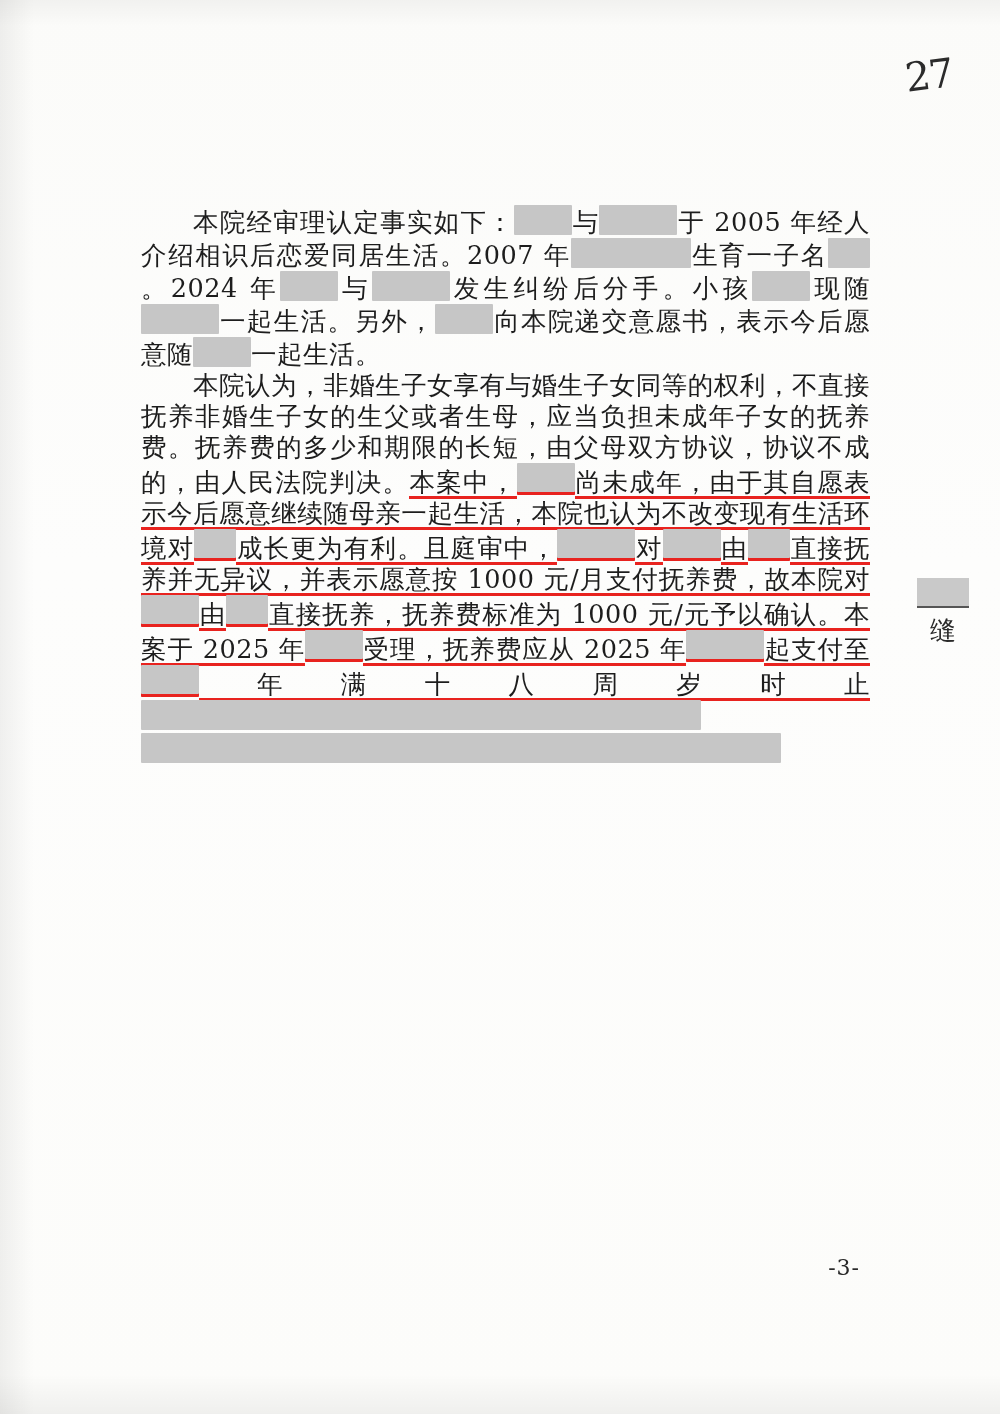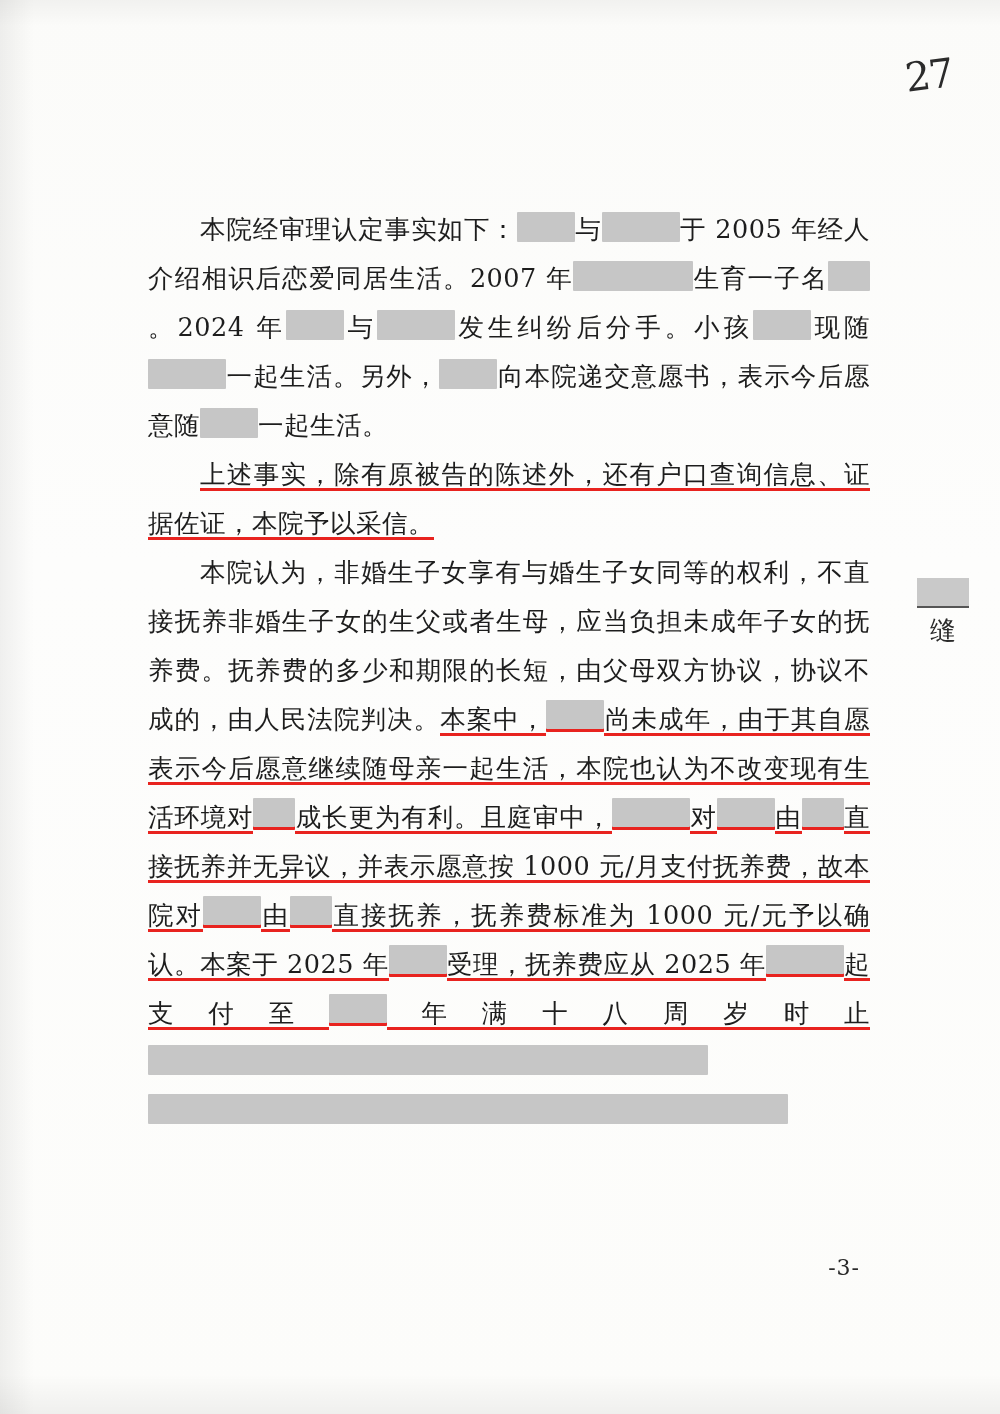--- a/index.html
+++ b/index.html
@@ -76,23 +76,23 @@
 
   
   .doc-body {
     position: absolute;
     left: 140px;
     top: 205px;
     width: 730px;
     color: #1d1d1d;
   }
   p.para {
-    margin: 0 0 0 8px;
+    margin: 0 0 0 1px;
     font-size: 25.5px;
-    line-height: 49px;
+    line-height: 31px;
     letter-spacing: 0.5px;
     text-align: justify;
     text-justify: inter-character;
   }
   p.para.indent {
     text-indent: 52px;
   }
   
   .redact {
     display: inline-block;
@@ -134,18 +134,17 @@
 
   <div class="handwritten-number">27</div>
 
   <div class="seam-marker">
     <span class="seam-block"></span>
     <span class="seam-char">缝</span>
   </div>
 
   <div class="doc-body">
     <p class="para indent" id="p0"><span class="">本院经审理认定事实如下：</span><span class="redact w2"></span><span class="">与</span><span class="redact w3"></span><span class="">于 2005 年经人介绍相识后恋爱同居生活。2007 年</span><span class="redact w5"></span><span class="">生育一子名</span><span class="redact w1"></span><span class="">。2024 年</span><span class="redact w2"></span><span class="">与</span><span class="redact w3"></span><span class="">发生纠纷后分手。小孩</span><span class="redact w2"></span><span class="">现随</span><span class="redact w3"></span><span class="">一起生活。另外，</span><span class="redact w2"></span><span class="">向本院递交意愿书，表示今后愿意随</span><span class="redact w2"></span><span class="">一起生活。</span></p>
-    <p class="para indent" id="p1"><span class="ul-red">上述事实，除有原被告的陈述外，还有户口查询信息、证据佐证，本院予以采信。</span></p>
     <p class="para indent" id="p2"><span class="">本院认为，非婚生子女享有与婚生子女同等的权利，不直接抚养非婚生子女的生父或者生母，应当负担未成年子女的抚养费。抚养费的多少和期限的长短，由父母双方协议，协议不成的，由人民法院判决。</span><span class="ul-red">本案中，</span><span class="redact w2 ul-red"></span><span class="ul-red">尚未成年，由于其自愿表示今后愿意继续随母亲一起生活，本院也认为不改变现有生活环境对</span><span class="redact w1 ul-red"></span><span class="ul-red">成长更为有利。且庭审中，</span><span class="redact w3 ul-red"></span><span class="ul-red">对</span><span class="redact w2 ul-red"></span><span class="ul-red">由</span><span class="redact w1 ul-red"></span><span class="ul-red">直接抚养并无异议，并表示愿意按 1000 元/月支付抚养费，故本院对</span><span class="redact w2 ul-red"></span><span class="ul-red">由</span><span class="redact w1 ul-red"></span><span class="ul-red">直接抚养，抚养费标准为 1000 元/元予以确认。本案于 2025 年</span><span class="redact w2 ul-red"></span><span class="ul-red">受理，抚养费应从 2025 年</span><span class="redact w3 ul-red"></span><span class="ul-red">起支付至</span><span class="redact w2 ul-red"></span><span class="ul-red">年满十八周岁时止</span><span class="redact wide"></span><span class="redact wide2"></span></p>
   </div>
 
   <div class="page-number">-3-</div>
 </div>
 
 </body></html>

